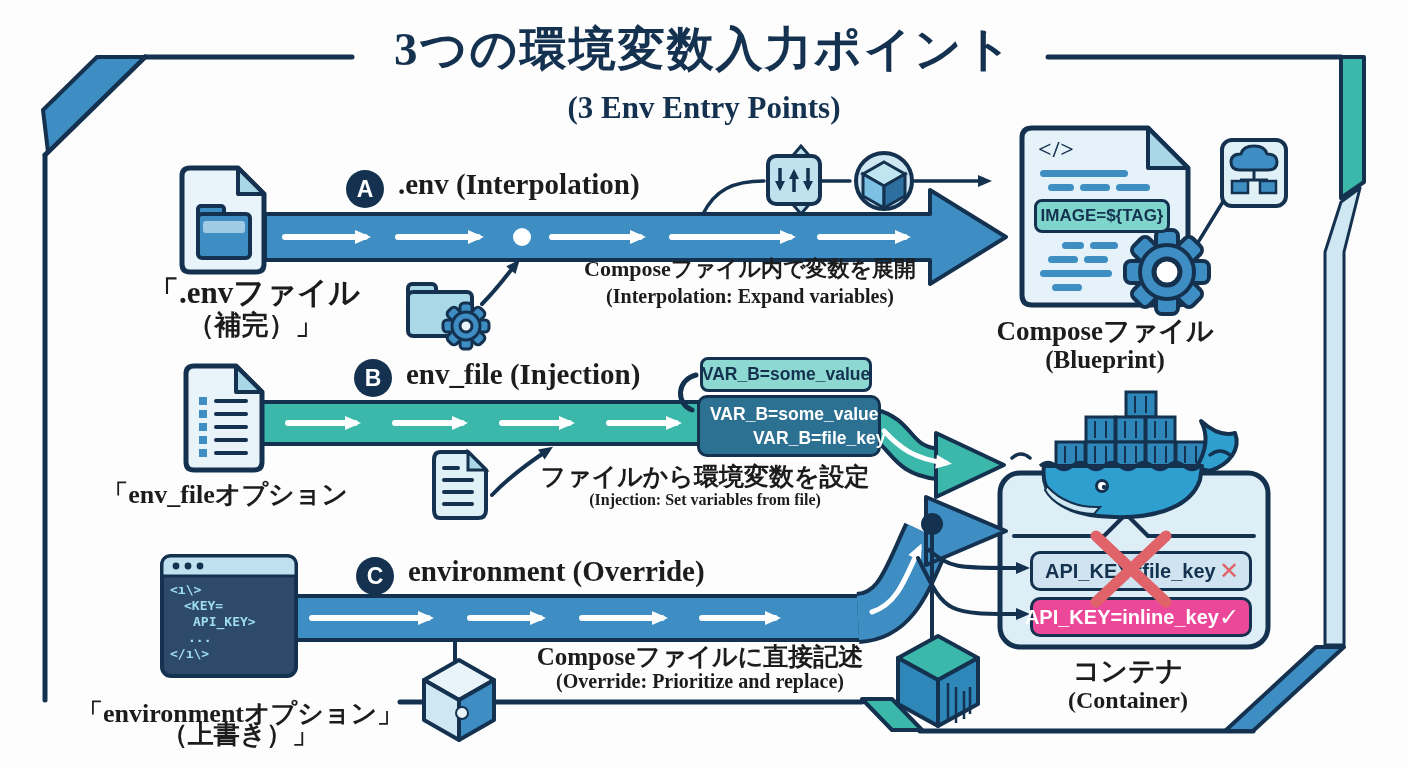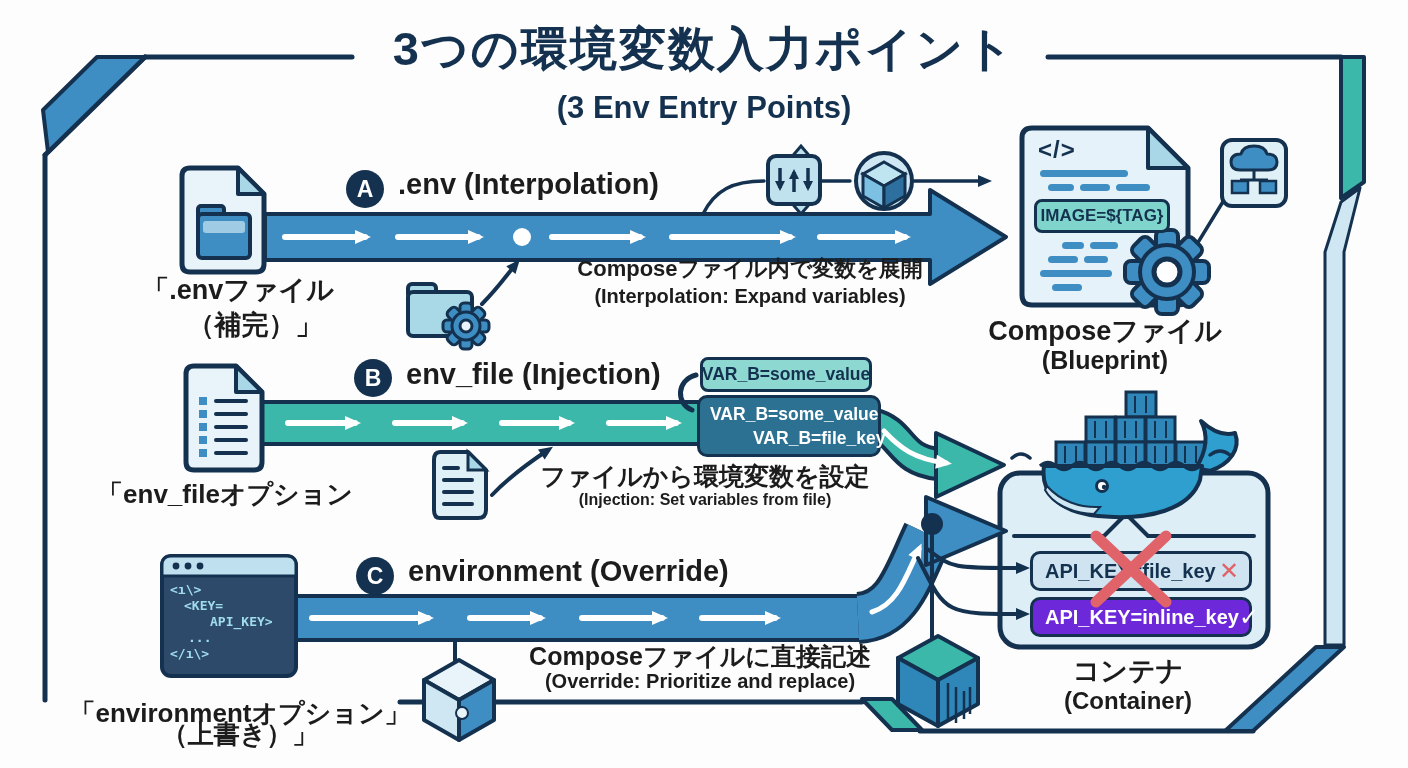--- a/index.html
+++ b/index.html
@@ -1,29 +1,29 @@
 <!DOCTYPE html>
 <html><head>
 <meta charset="utf-8">
 <style>
   html,body{margin:0;padding:0;background:#fff;}
   #stage{position:relative;width:1408px;height:768px;background:#fdfdfd;overflow:hidden;
          font-family:"Liberation Sans","DejaVu Sans",sans-serif;}
   #bg,#fx{position:absolute;left:0;top:0;}
-  .txt{position:absolute;font-weight:bold;color:#1c1c1c;white-space:nowrap;z-index:5;}
+  .txt{position:absolute;font-weight:bold;color:#1c1c1c;white-space:nowrap;z-index:5;font-family:Liberation Serif, serif;}
   .ctr{text-align:center;white-space:normal;}
   .navy{color:#14324f;}
   .badge{position:absolute;width:38px;height:38px;border-radius:50%;background:#14324f;color:#fff;
          display:flex;align-items:center;justify-content:center;font-size:23px;font-weight:bold;z-index:5;}
   .pill{position:absolute;box-sizing:border-box;display:flex;align-items:center;z-index:5;
         font-weight:bold;border:3px solid #14324f;}
   .codewin{position:absolute;left:170px;top:582px;width:120px;z-index:5;
            font-family:"DejaVu Sans Mono",monospace;font-size:13px;font-weight:bold;
            color:#9fdcec;line-height:16px;}
-  .cl0{margin-left:0} .cl1{margin-left:14px} .cl2{margin-left:40px} .cl3{margin-left:18px}
+  .cl0{margin-left:0} .cl1{margin-left:14px} .cl2{margin-left:23px} .cl3{margin-left:18px}
   #redx{z-index:8;}
 </style>
 </head>
 <body>
 
 <div id="stage">
 
 <svg id="bg" width="1408" height="768" viewBox="0 0 1408 768">
   <defs>
     <marker id="mw" markerUnits="userSpaceOnUse" markerWidth="20" markerHeight="20" refX="12" refY="10" orient="auto">
@@ -257,21 +257,21 @@
     <path d="M1012,458 Q1021,450 1030,458" stroke="#14324f" stroke-width="3.5" fill="none" stroke-linecap="round"></path>
     <path d="M1210,455 Q1220,447 1230,455" stroke="#14324f" stroke-width="3.5" fill="none" stroke-linecap="round"></path>
   </g>
 </svg>
 
 <div class="txt ctr navy" style="left:304px;top:18px;width:800px;font-size:47px;letter-spacing:2px;">3つの環境変数入力ポイント</div>
 <div class="txt ctr navy" style="left:454px;top:90px;width:500px;font-size:31px;">(3 Env Entry Points)</div>
 
 <div class="badge" style="left:346px;top:170px;">A</div>
 <div class="txt" style="left:398px;top:168px;font-size:29px;">.env (Interpolation)</div>
-<div class="txt ctr" style="left:88px;top:272px;width:300px;font-size:27px;text-align:center;">「.envファイル</div>
+<div class="txt ctr" style="left:104px;top:272px;width:300px;font-size:31px;text-align:center;">「.envファイル</div>
 <div class="txt ctr" style="left:105px;top:307px;width:300px;font-size:27px;">（補完）」</div>
 <div class="txt ctr" style="left:515px;top:254px;width:470px;font-size:22px;">Composeファイル内で変数を展開</div>
 <div class="txt ctr" style="left:515px;top:285px;width:470px;font-size:20px;">(Interpolation: Expand variables)</div>
 
 <div class="badge" style="left:354px;top:359px;">B</div>
 <div class="txt" style="left:406px;top:358px;font-size:29px;">env_file (Injection)</div>
 <div class="txt ctr" style="left:70px;top:477px;width:310px;font-size:26px;">「env_fileオプション</div>
 <div class="txt ctr" style="left:490px;top:460px;width:430px;font-size:25px;">ファイルから環境変数を設定</div>
 <div class="txt ctr" style="left:490px;top:491px;width:430px;font-size:16px;">(Injection: Set variables from file)</div>
 
@@ -302,21 +302,21 @@
 <div class="pill" style="left:1034px;top:199px;width:136px;height:34px;background:#7fd4cb;border-radius:8px;justify-content:center;">
   <span class="navy" style="font-size:17px;">IMAGE=${TAG}</span>
 </div>
 <div class="txt ctr" style="left:975px;top:313px;width:260px;font-size:27px;">Composeファイル</div>
 <div class="txt ctr" style="left:975px;top:346px;width:260px;font-size:25px;">(Blueprint)</div>
 
 <div class="pill" style="left:1030px;top:551px;width:222px;height:40px;background:#cfe4f0;border-width:3.5px;border-radius:10px;justify-content:space-between;padding:0 10px 0 12px;">
   <span class="navy" style="font-size:20px;">API_KEY=file_key</span>
   <span style="color:#e0636a;font-size:24px;">✕</span>
 </div>
-<div class="pill" style="left:1030px;top:597px;width:222px;height:40px;background:#6d28d9;border-width:3.5px;border-radius:10px;justify-content:flex-start;padding:0 10px 0 12px;color:#fff;">
+<div class="pill" style="left:1030px;top:597px;width:222px;height:40px;background:#ec4899;border-width:3.5px;border-radius:10px;justify-content:flex-end;padding:0 10px 0 12px;color:#fff;">
   <span style="font-size:20px;">API_KEY=inline_key</span>
   <span style="font-size:24px;">✓</span>
 </div>
 <div class="txt ctr" style="left:1028px;top:653px;width:200px;font-size:27px;">コンテナ</div>
 <div class="txt ctr" style="left:1028px;top:687px;width:200px;font-size:24px;">(Container)</div>
 
 <svg id="redx" width="90" height="82" viewBox="0 0 90 82" style="position:absolute;left:1086px;top:528px;">
   <path d="M10,8 L80,74 M80,8 L10,74" stroke="#e0636a" stroke-width="11" stroke-linecap="round" fill="none"></path>
 </svg>
 

